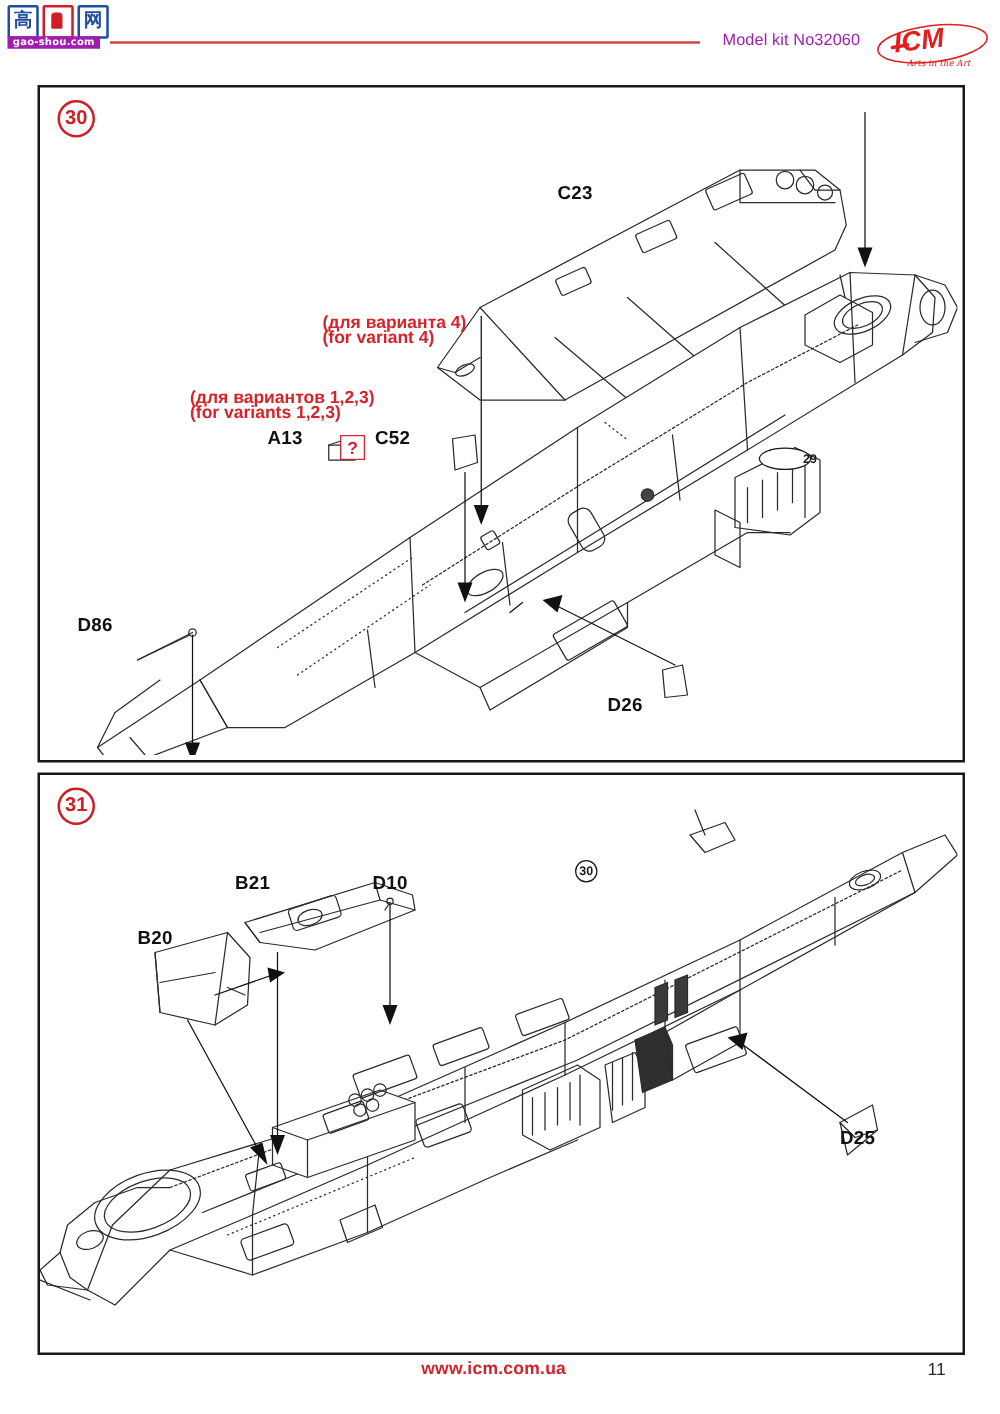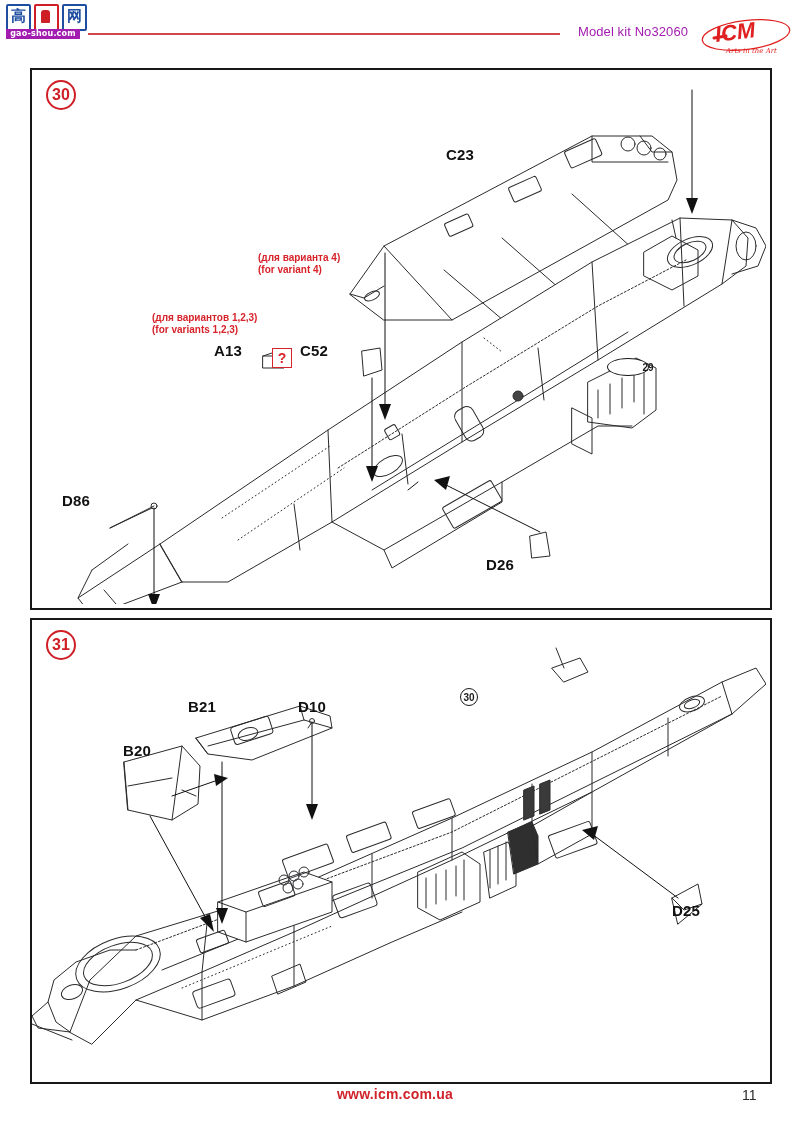--- a/index.html
+++ b/index.html
@@ -63,21 +63,21 @@
     font-size:10px;font-weight:600;display:flex;align-items:center;
     justify-content:center;background:#fff;
   }
 
   
   .plabel{
     position:absolute;font-weight:bold;font-size:15px;color:#111;
     white-space:nowrap;letter-spacing:.2px;
   }
   .note{
-    position:absolute;font-weight:bold;font-size:10px;color:#d7232a;
+    position:absolute;font-weight:bold;font-size:14px;color:#d7232a;
     line-height:11.5px;white-space:nowrap;
   }
   .qbox{
     position:absolute;width:20px;height:20px;border:1.6px solid #d7232a;
     box-sizing:border-box;color:#d7232a;font-weight:bold;font-size:14px;
     display:flex;align-items:center;justify-content:center;background:#fff;
   }
 
   
   .art{position:absolute;left:0;top:0;width:100%;height:100%;overflow:hidden;}
@@ -352,21 +352,21 @@
 
           <path d="M646 278 L560 214" stroke="#111"></path>
           <path d="M566 206 L550 210 L562 220 Z" fill="#111" stroke="none"></path>
 
           <path d="M140 176 L186 160" stroke="#111"></path>
           <path d="M182 154 L196 158 L184 166 Z" fill="#111" stroke="none"></path>
         </g>
       </svg>
     </div>
 
-    <div class="plabel" style="left:78px;top:122px;margin-left:13px;">B20</div>
+    <div class="plabel" style="left:78px;top:122px;">B20</div>
 
     <div class="plabel" style="left:156px;top:78px;">B21</div>
 
     <div class="plabel" style="left:266px;top:78px;">D10</div>
 
     <div class="plabel" style="left:640px;top:282px;">D25</div>
 
     <div class="ref-badge" style="left:428px;top:68px;">30</div>
   </div>
 

